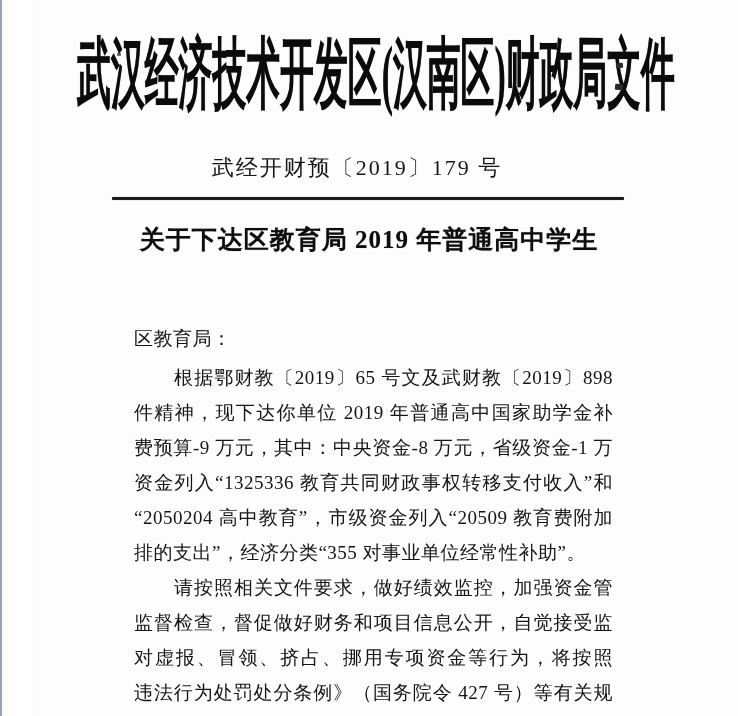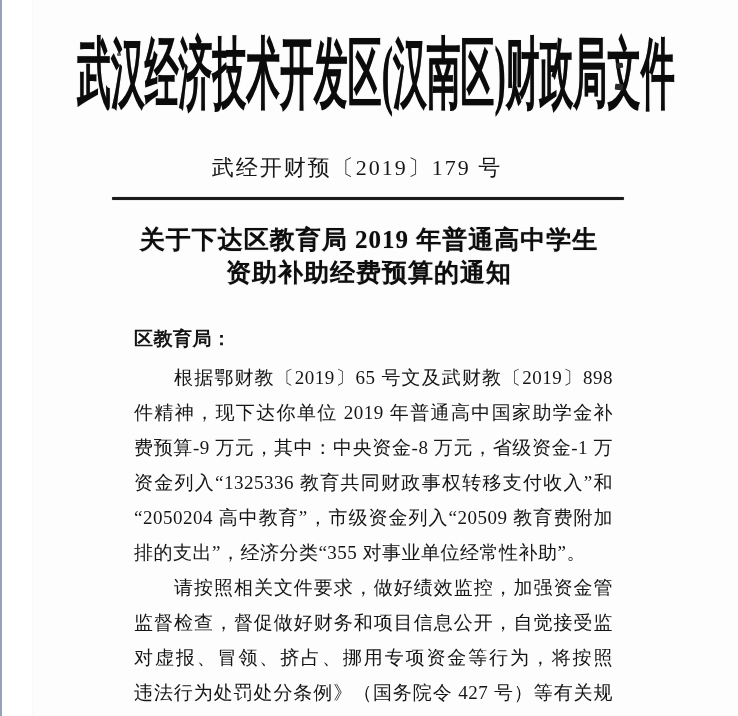--- a/index.html
+++ b/index.html
@@ -83,21 +83,20 @@
     left: 134px; top: 324px;
     width: 479px;
     font-size: 19px;
     color: #151515;
     letter-spacing: 0.5px;
   }
   .recipient {
     height: 36px;
     line-height: 30px;
     white-space: nowrap;
-    font-weight: bold;
   }
   .line {
     height: 35px;
     line-height: 35px;
     white-space: nowrap;
   }
   .line.fill {
     white-space: normal;
     text-align: justify;
     text-align-last: justify;
@@ -126,21 +125,20 @@
   <div class="org-title-wrap">
     <div class="org-title">武汉经济技术开发区(汉南区)财政局文件</div>
   </div>
 
   <div class="doc-number">武经开财预〔2019〕179 号</div>
 
   <div class="rule"></div>
 
   <div class="notice-title">
     <div>关于下达区教育局 2019 年普通高中学生</div>
-    <div>资助补助经费预算的通知</div>
   </div>
 
   <div class="body-block">
     <div class="recipient">区教育局：</div>
     <div id="body-lines">
         <div class="line fill indent">根据鄂财教〔2019〕65 号文及武财教〔2019〕898 号文</div>
         <div class="line fill">件精神，现下达你单位 2019 年普通高中国家助学金补助经</div>
         <div class="line fill">费预算-9 万元，其中：中央资金-8 万元，省级资金-1 万元。</div>
         <div class="line fill">资金列入“1325336 教育共同财政事权转移支付收入”和</div>
         <div class="line fill">“2050204 高中教育”，市级资金列入“20509 教育费附加安</div>

